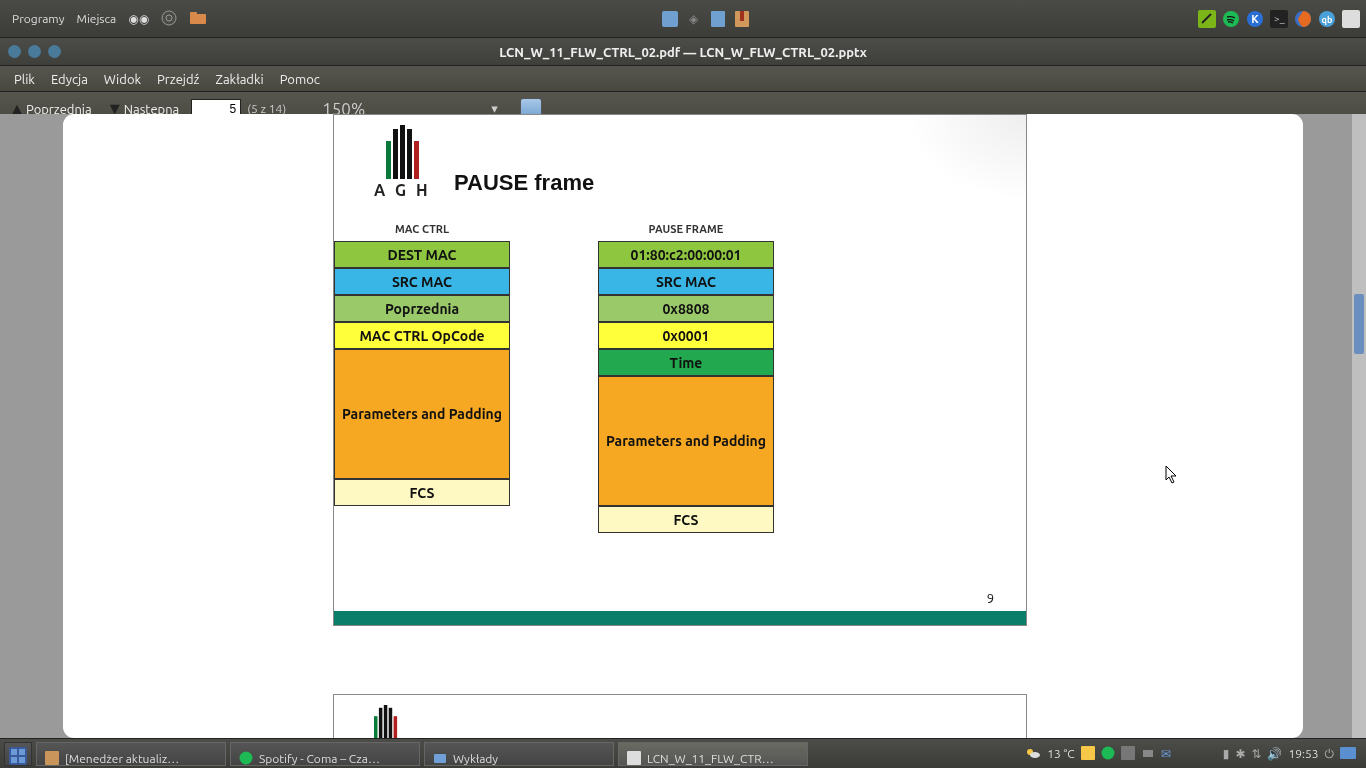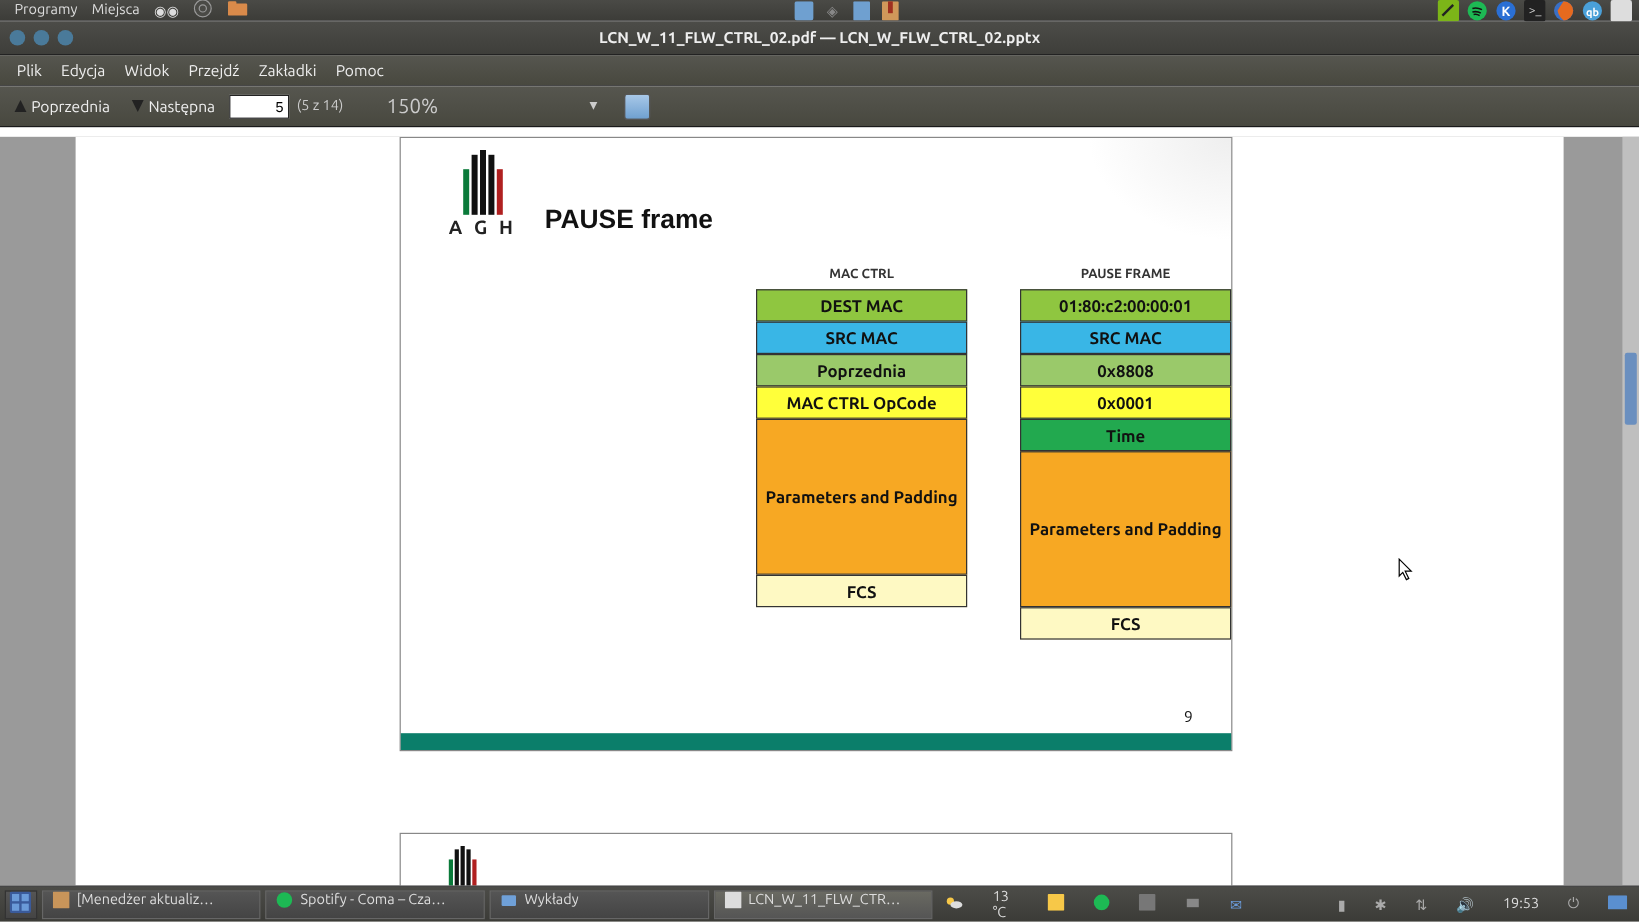--- a/index.html
+++ b/index.html
@@ -1,18 +1,18 @@
 <!DOCTYPE html>
 <html><head>
 <meta charset="utf-8">
 <style>
   * { box-sizing: border-box; margin: 0; padding: 0; }
   html, body { width: 1366px; height: 768px; font-family: "Ubuntu", "DejaVu Sans", sans-serif; overflow: hidden; background: #fff; }
   
-  .top-panel { height: 18px; background: linear-gradient(#4a4a46,#3c3c38); color: #ddd; display: flex; align-items: center; font-size: 12px; padding: 0 6px; border-bottom: 1px solid #222; }
+  .top-panel { height: 38px; background: linear-gradient(#4a4a46,#3c3c38); color: #ddd; display: flex; align-items: center; font-size: 12px; padding: 0 6px; border-bottom: 1px solid #222; }
   .top-panel .sys-item { padding: 0 6px; cursor: default; }
   .top-panel .spacer { flex: 1; }
   .top-panel .sys-icons { display: flex; gap: 6px; align-items: center; }
   .top-panel .sys-icon { width: 18px; height: 18px; display: flex; align-items: center; justify-content: center; }
   
   .titlebar { height: 28px; background: linear-gradient(#4c4c48,#3e3e3a); color: #eee; display: flex; align-items: center; font-size: 13px; font-weight: bold; padding: 0 8px; border-bottom: 1px solid #222; position: relative; }
   .titlebar .wbtn { width: 13px; height: 13px; border-radius: 50%; margin-right: 7px; }
   .titlebar .title { position: absolute; left:0; right:0; text-align: center; pointer-events:none; }
   
   .menubar { height: 26px; background: linear-gradient(#56564f,#48483f); color: #eee; display: flex; align-items: center; font-size: 13px; padding: 0 6px; border-bottom: 1px solid #222; }
@@ -20,53 +20,53 @@
   
   .toolbar { height: 34px; background: linear-gradient(#56564f,#48483f); color: #eee; display: flex; align-items: center; font-size: 13px; padding: 0 6px; border-bottom: 1px solid #1a1a1a; gap: 6px; }
   .toolbar .tb-btn { display: flex; align-items: center; gap: 4px; padding: 0 6px; cursor: default; }
   .toolbar .page-input { width: 50px; height: 20px; background: #fff; color: #000; border: 1px solid #222; font-size: 12px; padding: 0 4px; text-align: right; }
   .toolbar .page-of { color: #ccc; font-size: 12px; }
   .toolbar .zoom { color: #ccc; font-size: 17px; padding-left: 30px; position: relative; }
   .toolbar .dropdown-arrow { color: #ccc; padding: 0 16px 0 120px; }
   .toolbar .sq-btn { width: 22px; height: 22px; border-radius: 3px; background: linear-gradient(#a8c8e8,#6fa0d0); border: 1px solid #555; }
   
   .doc-area { position: absolute; top: 114px; bottom: 30px; left: 0; right: 0; background: #9a9a9a; overflow: hidden; }
-  .page-wrap { position: absolute; top: 0; left: 50%; transform: translateX(-50%); width: 1240px; background: #fff; height: 100%; }
+  .page-wrap { position: absolute; top: 0; left: 50%; transform: translateX(-50%); width: 1240px; background: #fff; height: 100%; border-radius: 11px; }
   .slide { position: absolute; top: 0; left: 270px; width: 694px; height: 512px; background: #fff; border: 1px solid #888; }
   .slide-header { height: 100px; position: relative; }
   .logo { position: absolute; left: 40px; top: 10px; text-align: center; }
   .logo-bars { display: flex; gap: 2px; height: 54px; align-items: flex-end; justify-content: center; }
   .logo-bar { width: 5px; }
   .logo-text { font-size: 16px; font-weight: bold; letter-spacing: 3px; color: #222; margin-top: 2px; }
   .slide-title { position: absolute; left: 120px; top: 55px; font-size: 22px; font-weight: bold; color: #111; font-family: Verdana, sans-serif; }
   .slide-bg-curves { position:absolute; right:0; top:0; width:140px; height:100px; background: radial-gradient(ellipse at 100% 0%, rgba(200,200,200,.3), transparent 60%); }
-  .tables { display: flex; justify-content: flex-end; gap: 44px; margin-top: 8px; }
+  .tables { display: flex; justify-content: flex-start; gap: 88px; margin-top: 8px; }
   .tbl { width: 176px; }
   .tbl-title { text-align: center; font-size: 11px; font-weight: bold; color: #333; margin-bottom: 6px; }
   .cell { border: 1px solid #333; text-align: center; font-weight: bold; font-size: 14px; color: #111; display: flex; align-items: center; justify-content: center; }
   .h27 { height: 27px; }
   .h130 { height: 130px; }
   .c-green { background: #8fc640; }
   .c-blue { background: #39b6e6; }
   .c-lgreen { background: #9ac96a; }
   .c-yellow { background: #ffff3a; }
   .c-orange { background: #f7a823; }
   .c-red { background: #fef9c3; }
   .c-dgreen { background: #22a94f; }
   .slide-num { position: absolute; right: 32px; bottom: 20px; font-size: 13px; color: #111; }
   .slide-footer-bar { position: absolute; left: 0; right: 0; bottom: 0; height: 14px; background: #0b7e6a; }
   .next-slide { position: absolute; top: 580px; left: 270px; width: 694px; height: 200px; background: #fff; border: 1px solid #888; }
   .next-slide .logo { left: 40px; top: 10px; transform: scale(.7); transform-origin: top left; }
   
   .taskbar { position: absolute; left:0; right:0; bottom:0; height: 30px; background: linear-gradient(#4c4c48,#3b3b37); display: flex; align-items: center; padding: 0 4px; color: #ddd; font-size: 12px; border-top: 1px solid #222; }
-  .taskbar .tb-item { height: 24px; border: 1px solid #666; background: linear-gradient(#555,#444); display: flex; align-items: flex-start; padding: 0 8px; margin-right: 4px; gap: 6px; min-width: 0; }
+  .taskbar .tb-item { height: 24px; border: 1px solid #666; background: linear-gradient(#555,#444); display: flex; align-items: flex-end; padding: 0 8px; margin-right: 4px; gap: 6px; min-width: 0; }
   .taskbar .tb-item.start { width: 28px; padding: 0; justify-content: center; border-color:#333; }
   .taskbar .tb-item .tb-ico { width: 14px; height: 14px; flex-shrink: 0; }
   .taskbar .tb-item .tb-label { white-space: nowrap; overflow: hidden; text-overflow: ellipsis; max-width: 130px; }
-  .taskbar .tray { margin-left: auto; display: flex; align-items: center; gap: 24px; padding: 0 6px; }
+  .taskbar .tray { margin-left: auto; display: flex; align-items: center; gap: 6px; padding: 0 6px; }
   .taskbar .tray .tray-icon { color: #aaa; }
   .scrollbar-right { position: absolute; right: 0; top: 114px; bottom: 30px; width: 14px; background: #bfbfbf; }
   .scrollbar-thumb { position: absolute; top: 180px; width: 10px; left: 2px; height: 60px; background: #6a8fbf; border-radius: 2px; }
   .cursor { position: absolute; left: 1165px; top: 465px; font-size: 18px; color:#000; pointer-events:none; }
 </style>
 </head>
 <body>
 
 <div class="top-panel">
   <span class="sys-item">Programy</span>

